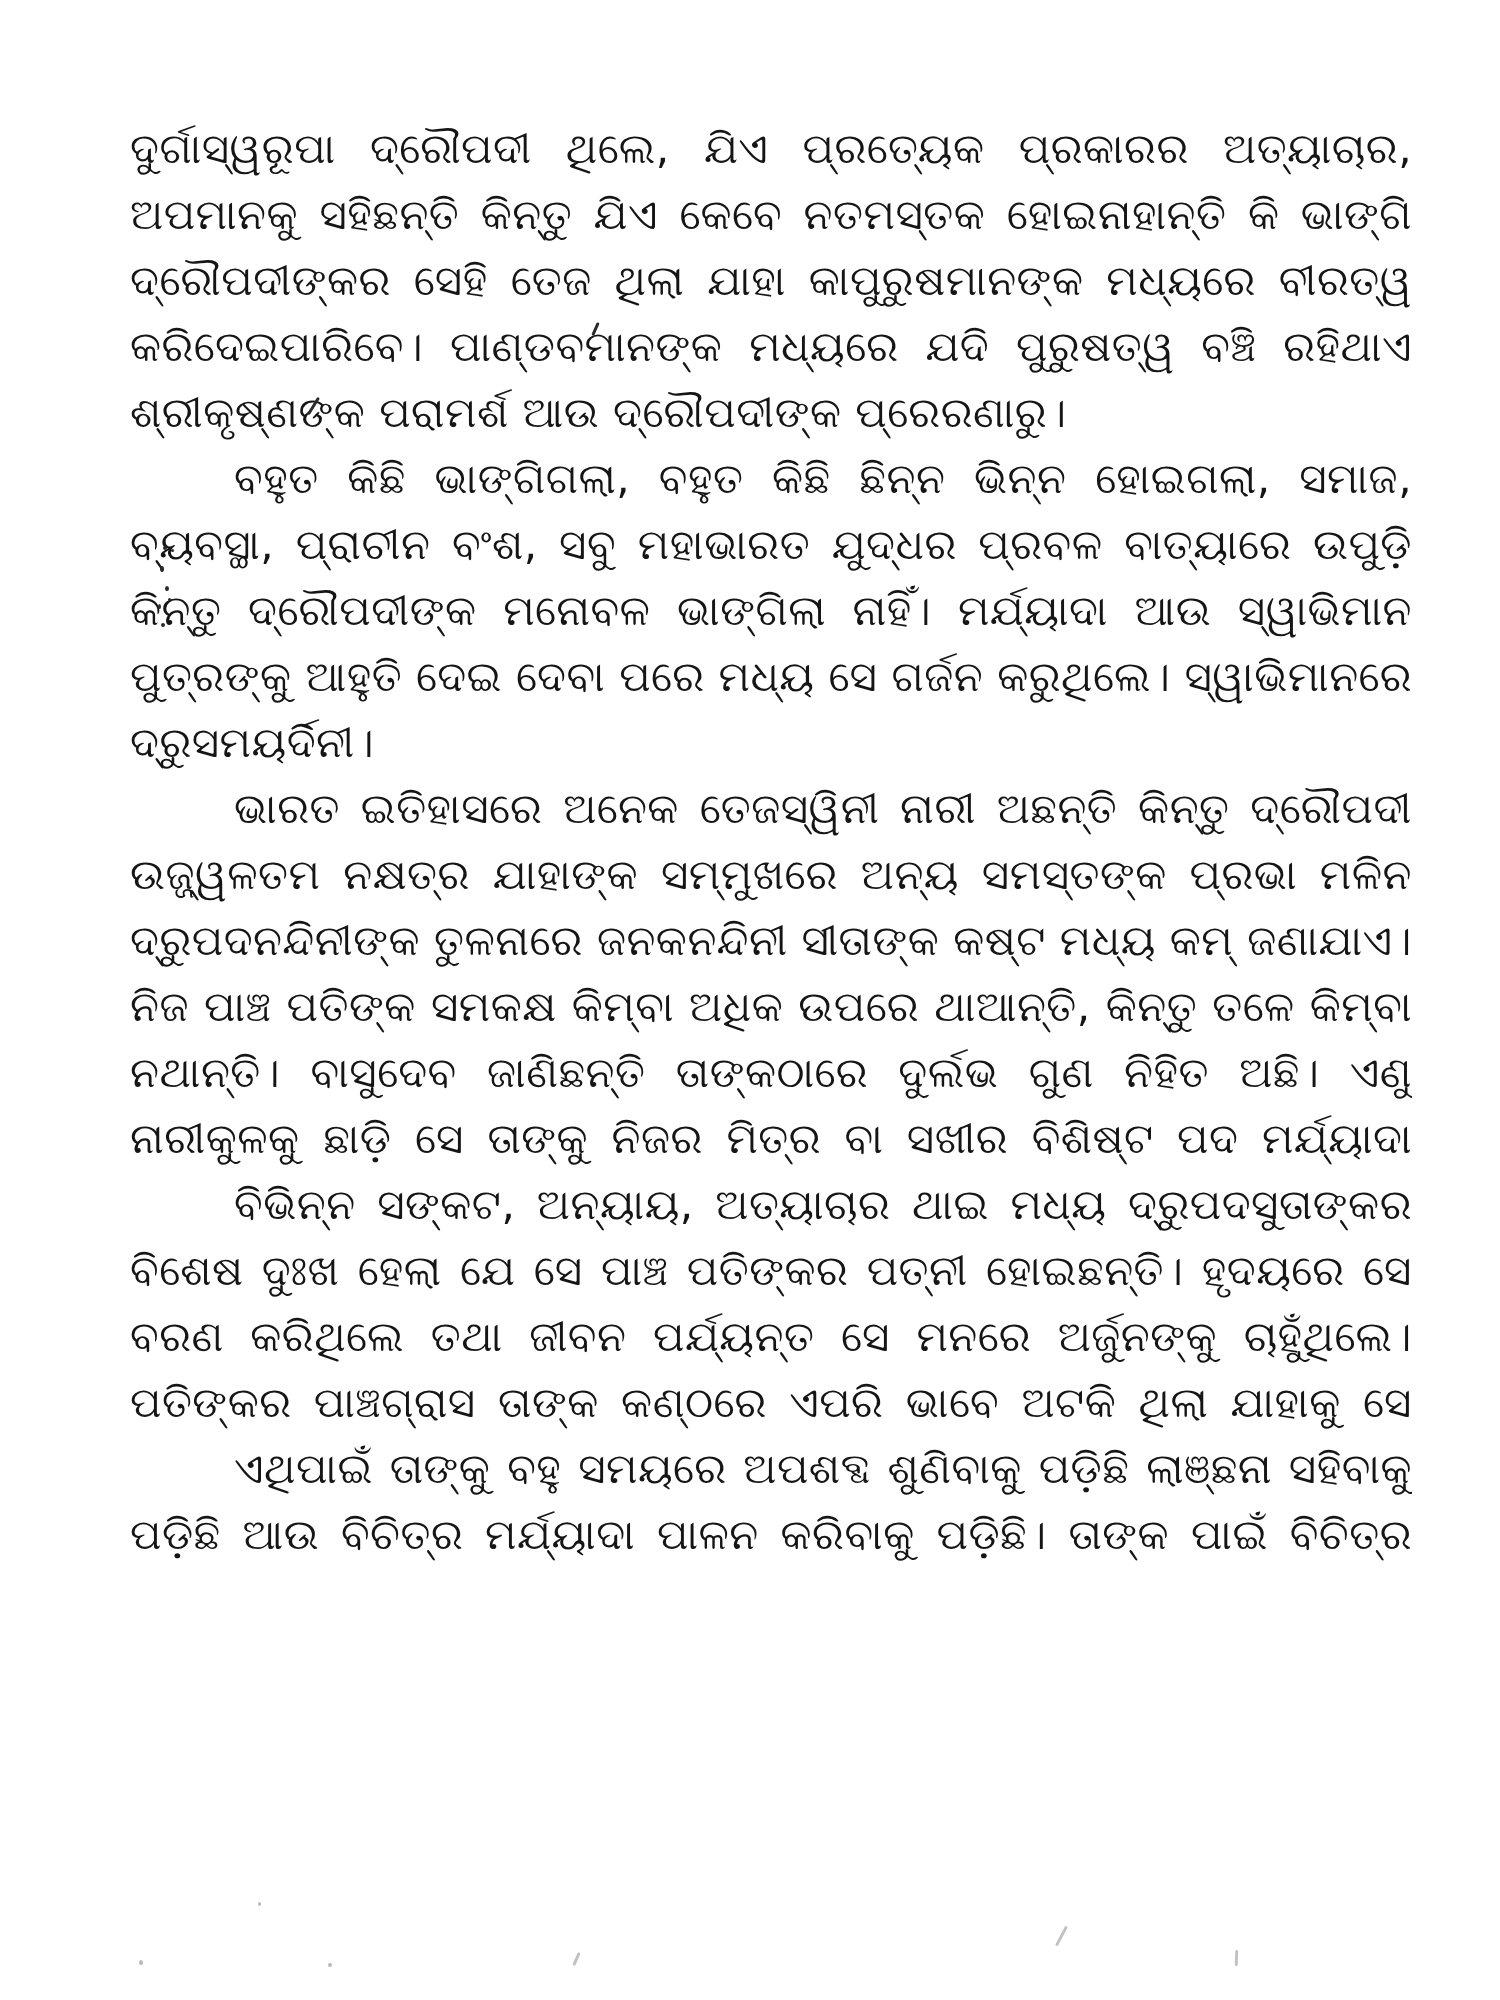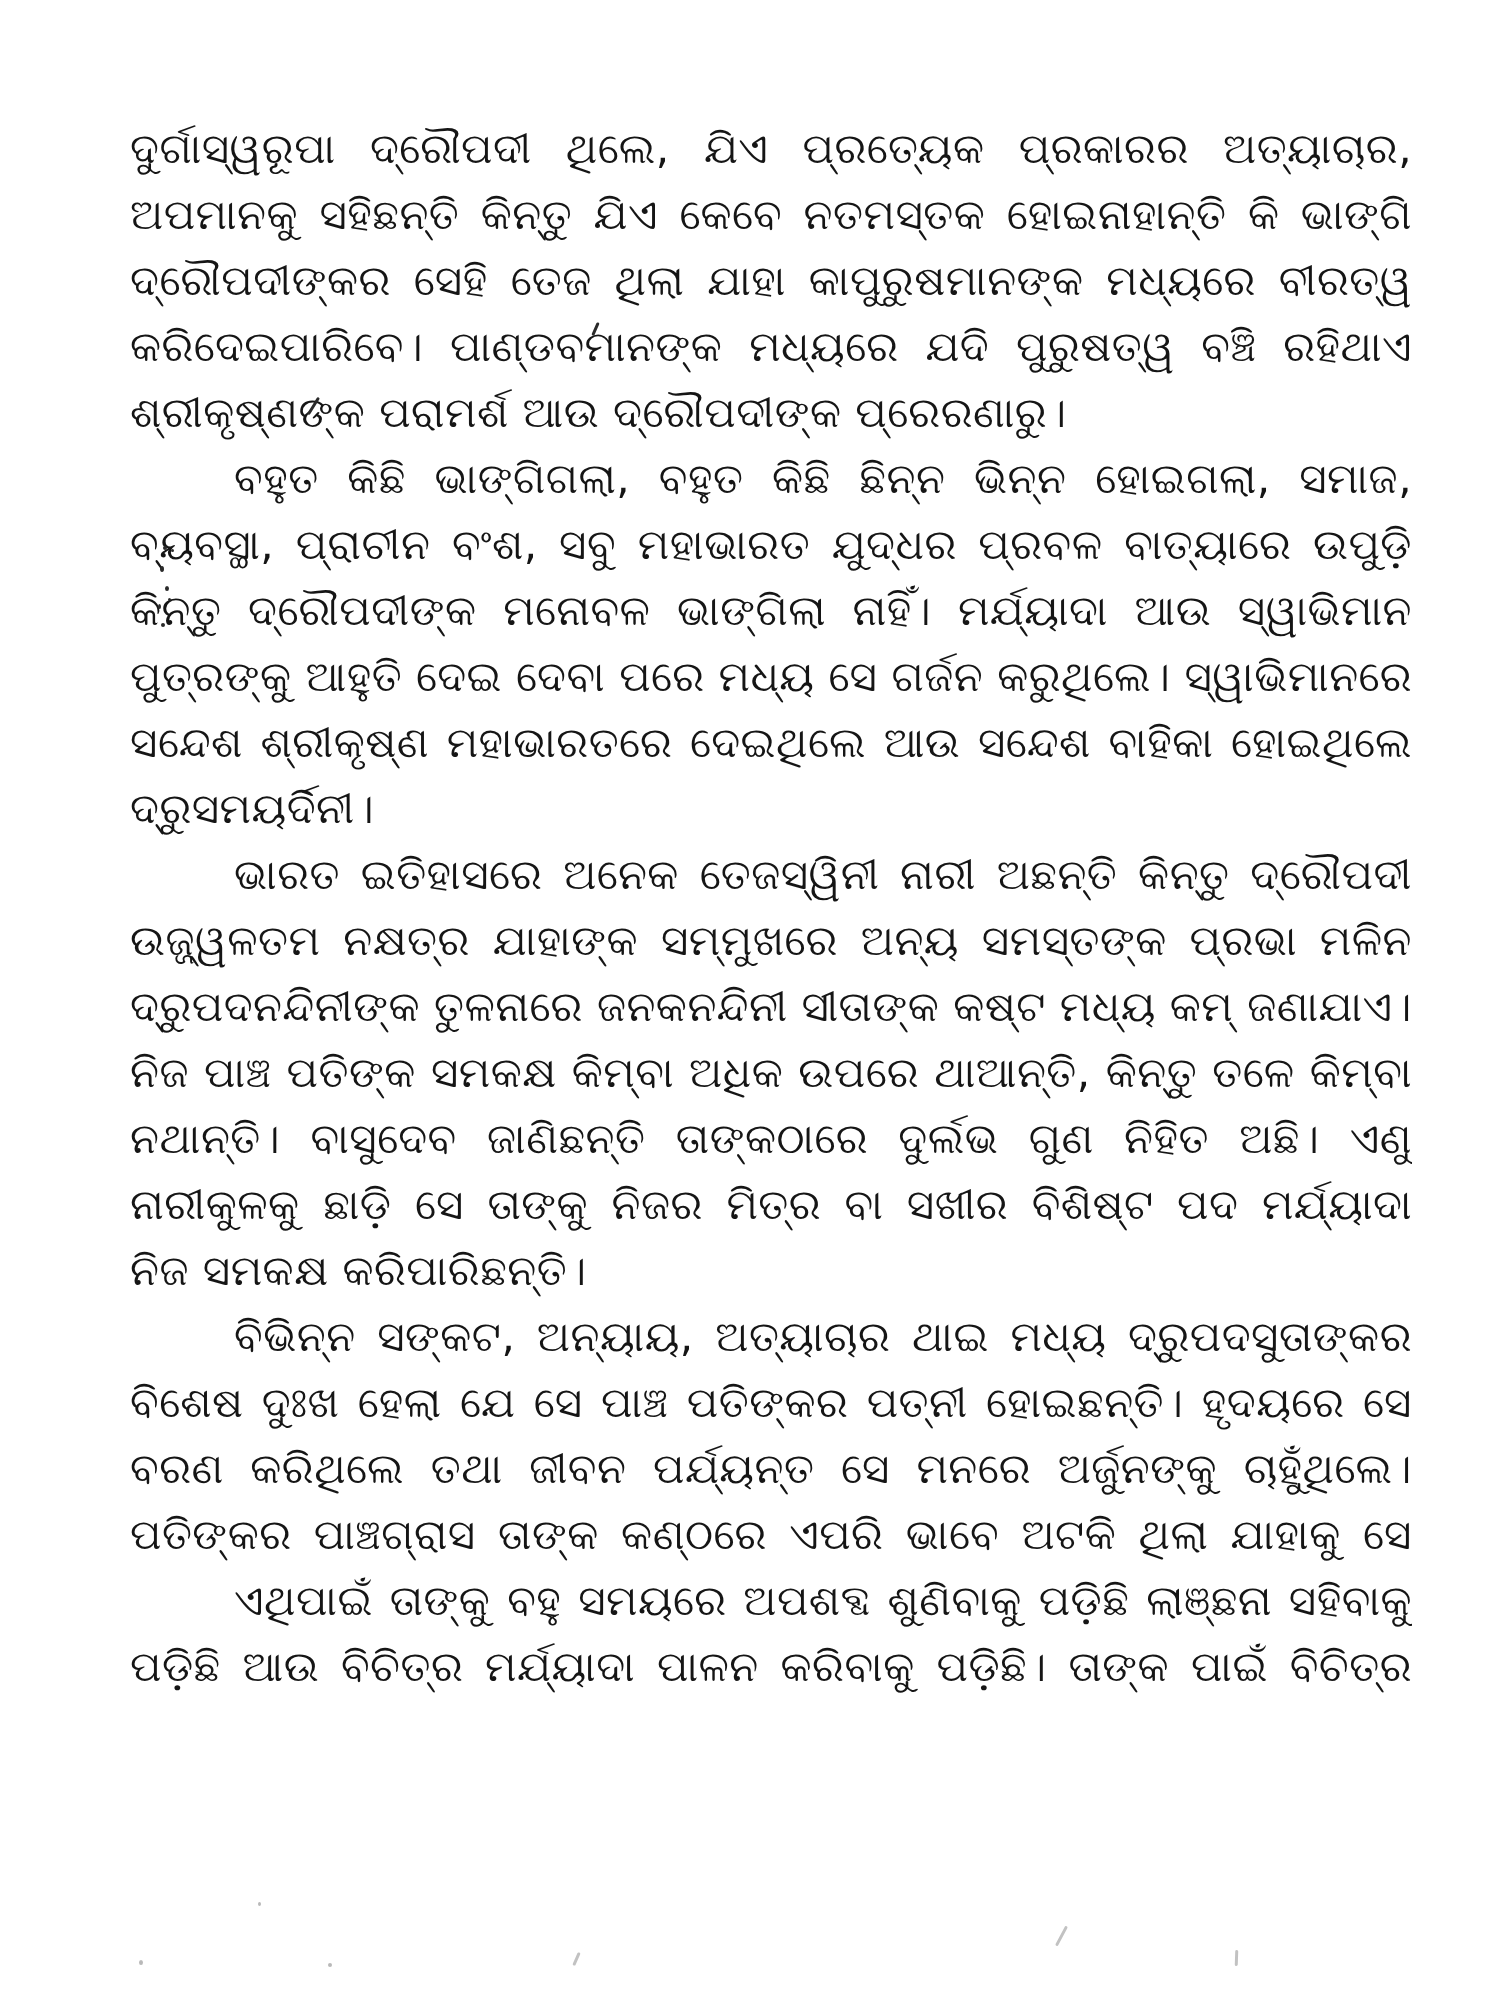--- a/index.html
+++ b/index.html
@@ -74,32 +74,30 @@
       <span class="line">ଦ୍ରୌପଦୀଙ୍କର ସେହି ତେଜ ଥିଲା ଯାହା କାପୁରୁଷମାନଙ୍କ ମଧ୍ୟରେ ବୀରତ୍ୱ ପ୍ରବାହିତ</span>
       <span class="line">କରିଦେଇପାରିବେ। ପାଣ୍ଡବମାନଙ୍କ ମଧ୍ୟରେ ଯଦି ପୁରୁଷତ୍ୱ ବଞ୍ଚି ରହିଥାଏ ତେବେ</span>
       <span class="line last">ଶ୍ରୀକୃଷ୍ଣଙ୍କ ପରାମର୍ଶ ଆଉ ଦ୍ରୌପଦୀଙ୍କ ପ୍ରେରଣାରୁ।</span>
     </div>
 
     <div class="para">
       <span class="line first-indent">ବହୁତ କିଛି ଭାଙ୍ଗିଗଲା, ବହୁତ କିଛି ଛିନ୍ନ ଭିନ୍ନ ହୋଇଗଲା, ସମାଜ, ରାଜ୍ୟ,</span>
       <span class="line">ବ୍ୟବସ୍ଥା, ପ୍ରାଚୀନ ବଂଶ, ସବୁ ମହାଭାରତ ଯୁଦ୍ଧର ପ୍ରବଳ ବାତ୍ୟାରେ ଉପୁଡ଼ି ଭାଙ୍ଗିଗଲେ।</span>
       <span class="line">କିନ୍ତୁ ଦ୍ରୌପଦୀଙ୍କ ମନୋବଳ ଭାଙ୍ଗିଲା ନାହିଁ। ମର୍ଯ୍ୟାଦା ଆଉ ସ୍ୱାଭିମାନ ପାଇଁ ନିଜ ପାଞ୍ଚ</span>
       <span class="line">ପୁତ୍ରଙ୍କୁ ଆହୁତି ଦେଇ ଦେବା ପରେ ମଧ୍ୟ ସେ ଗର୍ଜନ କରୁଥିଲେ। ସ୍ୱାଭିମାନରେ ବଞ୍ଚିବାର</span>
-      <span class="line">ସନ୍ଦେଶ ଶ୍ରୀକୃଷ୍ଣ ମହାଭାରତରେ ଦେଇଥିଲେ ଆଉ ସନ୍ଦେଶ ବାହିକା ହୋଇଥିଲେ</span>
       <span class="line last">ଦ୍ରୁସମୟର୍ଦିନୀ।</span>
     </div>
 
     <div class="para">
       <span class="line first-indent">ଭାରତ ଇତିହାସରେ ଅନେକ ତେଜସ୍ୱିନୀ ନାରୀ ଅଛନ୍ତି କିନ୍ତୁ ଦ୍ରୌପଦୀ ଗୋଟିଏ</span>
       <span class="line">ଉଜ୍ଜ୍ୱଳତମ ନକ୍ଷତ୍ର ଯାହାଙ୍କ ସମ୍ମୁଖରେ ଅନ୍ୟ ସମସ୍ତଙ୍କ ପ୍ରଭା ମଳିନ ପଡ଼ିଯାଏ।</span>
       <span class="line">ଦ୍ରୁପଦନନ୍ଦିନୀଙ୍କ ତୁଳନାରେ ଜନକନନ୍ଦିନୀ ସୀତାଙ୍କ କଷ୍ଟ ମଧ୍ୟ କମ୍ ଜଣାଯାଏ। ଦ୍ରୌପଦୀ</span>
       <span class="line">ନିଜ ପାଞ୍ଚ ପତିଙ୍କ ସମକକ୍ଷ କିମ୍ବା ଅଧିକ ଉପରେ ଥାଆନ୍ତି, କିନ୍ତୁ ତଳେ କିମ୍ବା କମ୍ କେବେ</span>
       <span class="line">ନଥାନ୍ତି। ବାସୁଦେବ ଜାଣିଛନ୍ତି ତାଙ୍କଠାରେ ଦୁର୍ଲଭ ଗୁଣ ନିହିତ ଅଛି। ଏଣୁ ସମୁଦାୟ</span>
       <span class="line">ନାରୀକୁଳକୁ ଛାଡ଼ି ସେ ତାଙ୍କୁ ନିଜର ମିତ୍ର ବା ସଖୀର ବିଶିଷ୍ଟ ପଦ ମର୍ଯ୍ୟାଦା ଦେଇ ତାଙ୍କୁ</span>
-      <span class="line last">ନିଜ ସମକକ୍ଷ କରିପାରିଛନ୍ତି।</span>
     </div>
 
     <div class="para">
       <span class="line first-indent">ବିଭିନ୍ନ ସଙ୍କଟ, ଅନ୍ୟାୟ, ଅତ୍ୟାଚାର ଥାଇ ମଧ୍ୟ ଦ୍ରୁପଦସୁତାଙ୍କର ଆଉ ଗୋଟିଏ</span>
       <span class="line">ବିଶେଷ ଦୁଃଖ ହେଲା ଯେ ସେ ପାଞ୍ଚ ପତିଙ୍କର ପତ୍ନୀ ହୋଇଛନ୍ତି। ହୃଦୟରେ ସେ ଅର୍ଜୁନଙ୍କୁ</span>
       <span class="line">ବରଣ କରିଥିଲେ ତଥା ଜୀବନ ପର୍ଯ୍ୟନ୍ତ ସେ ମନରେ ଅର୍ଜୁନଙ୍କୁ ଚାହୁଁଥିଲେ। କିନ୍ତୁ ପାଞ୍ଚ</span>
       <span class="line">ପତିଙ୍କର ପାଞ୍ଚଗ୍ରାସ ତାଙ୍କ କଣ୍ଠରେ ଏପରି ଭାବେ ଅଟକି ଥିଲା ଯାହାକୁ ସେ ଗିଳି ପାରୁଥିଲେ</span>
     </div>
 
     <div class="para">

